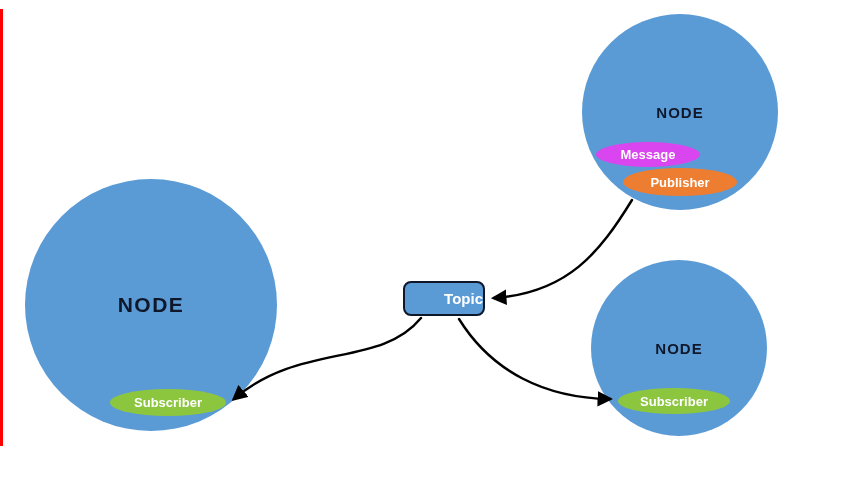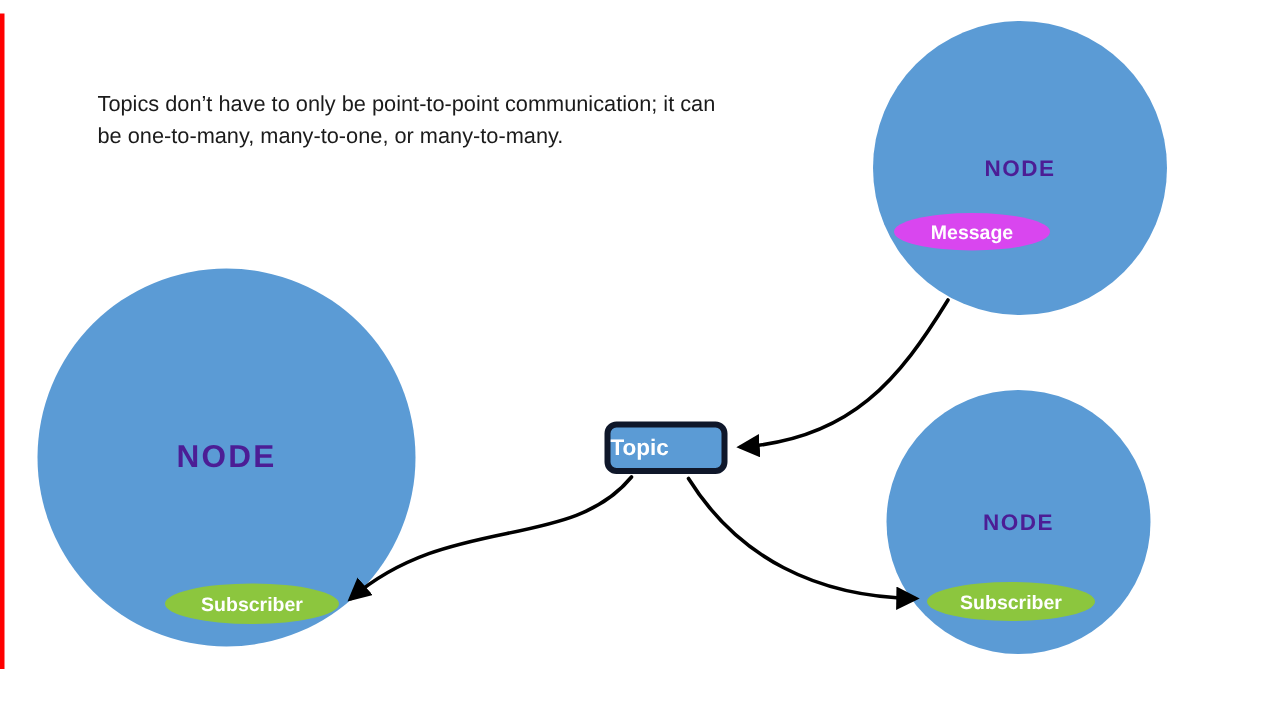--- a/index.html
+++ b/index.html
@@ -15,66 +15,68 @@
     position:absolute; left:65px; top:60px; width:420px;
     font-size:14.5px; line-height:21px; color:#1b1b1b;
   }
   .circle {
     position:absolute; border-radius:50%; background:#5b9bd5;
     display:flex; align-items:center; justify-content:center;
   }
   .circle-left  { left:25px;  top:179px; width:252px; height:252px; }
   .circle-tr    { left:582px; top:14px;  width:196px; height:196px; }
   .circle-br    { left:591px; top:260px; width:176px; height:176px; }
-  .node-label { color:#4c1d95; font-weight:bold; }
+  .node-label { color:#0f172a; font-weight:bold; }
   .circle-left .node-label { font-size:21px; letter-spacing:1.5px; }
   .circle-tr .node-label,
   .circle-br .node-label  { font-size:15px; letter-spacing:1px; }
   .pill {
     position:absolute; border-radius:50%;
     display:flex; align-items:center; justify-content:center;
     color:#ffffff; font-weight:bold; font-size:13px;
   }
   .message-pill        { left:596px; top:142px; width:104px; height:25px; background:#d946ef; }
   .publisher-pill      { left:623px; top:168px; width:114px; height:28px; background:#ed7d31; }
   .subscriber-pill-l   { left:110px; top:389px; width:116px; height:27px; background:#8cc63e; }
   .subscriber-pill-r   { left:618px; top:388px; width:112px; height:26px; background:#8cc63e; }
   .topic-box {
     position:absolute; left:403px; top:281px; width:82px; height:35px;
-    background:#5b9bd5; border:4px solid #0f172a; border-radius:8px;
+    background:#5b9bd5; border:2px solid #0f172a; border-radius:8px;
     box-sizing:border-box;
-    display:flex; align-items:center; justify-content:flex-start;
+    display:flex; align-items:center; justify-content:flex-end;
     color:#ffffff; font-weight:bold; font-size:15px;
   }
   .arrows {
     position:absolute; left:0; top:0; width:854px; height:480px;
     pointer-events:none;
   }
 </style>
 </head>
 <body>
 
 <div class="canvas">
 
   <div class="red-line"></div>
 
-  <div class="caption">Topics don’t have to only be point-to-point communication; it can be one-to-many, many-to-one, or many-to-many.</div>
 
   <div class="circle circle-left">
     <span class="node-label">NODE</span>
   </div>
   <div class="pill subscriber-pill-l">
     <span>Subscriber</span>
   </div>
 
   <div class="circle circle-tr">
     <span class="node-label">NODE</span>
   </div>
   <div class="pill message-pill">
     <span>Message</span>
+  </div>
+  <div class="pill publisher-pill">
+    <span>Publisher</span>
   </div>
 
   <div class="circle circle-br">
     <span class="node-label">NODE</span>
   </div>
   <div class="pill subscriber-pill-r">
     <span>Subscriber</span>
   </div>
 
   <div class="topic-box">

